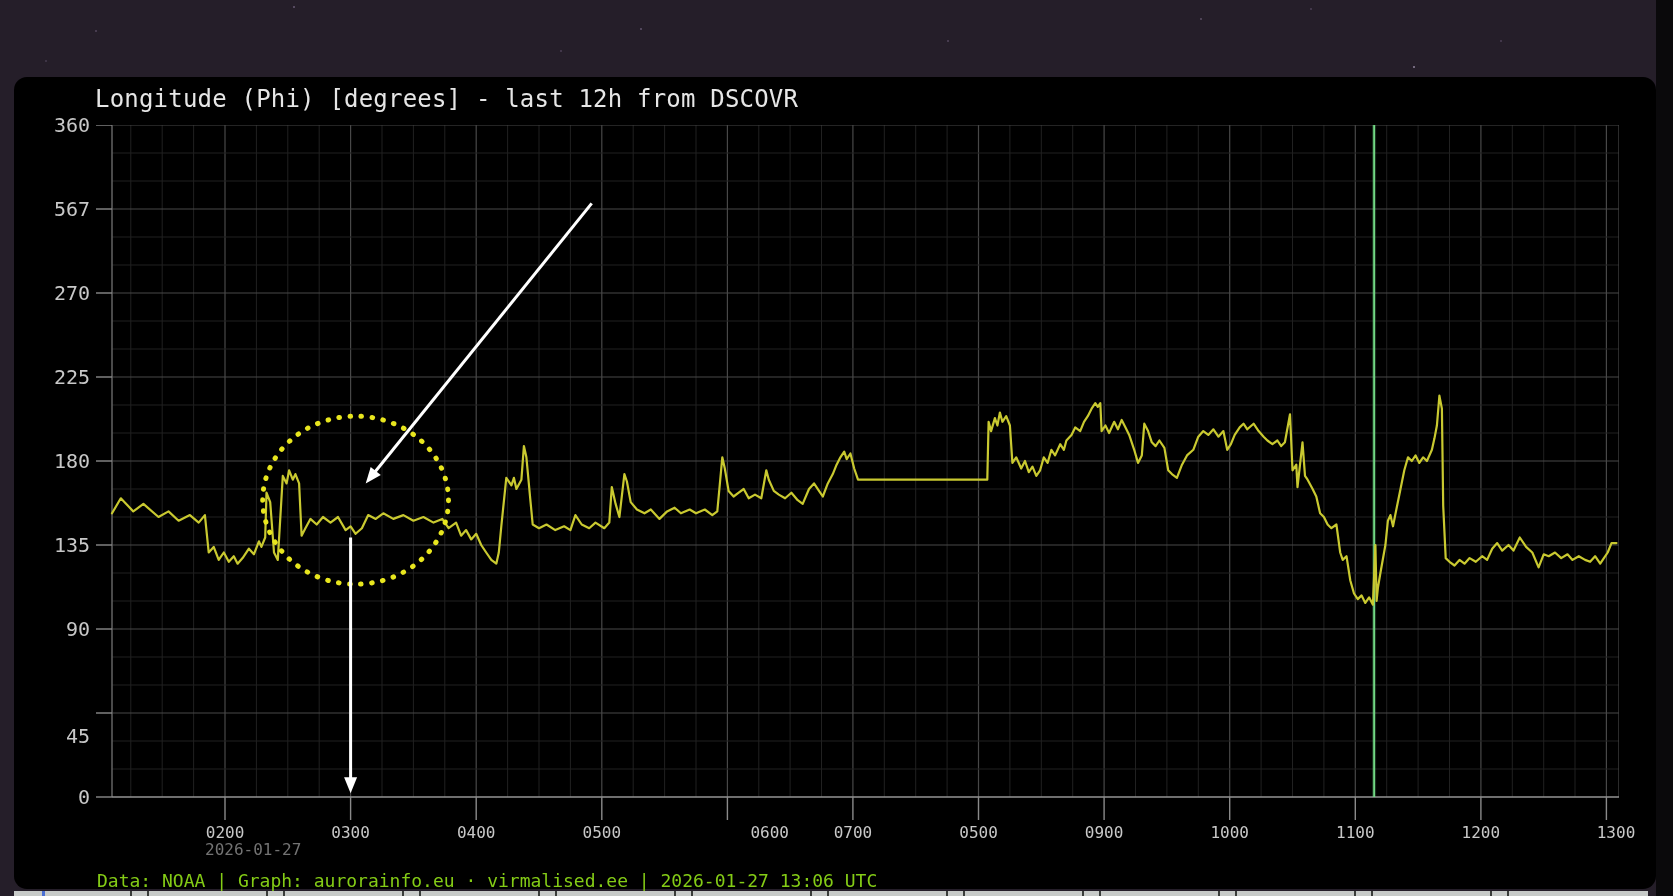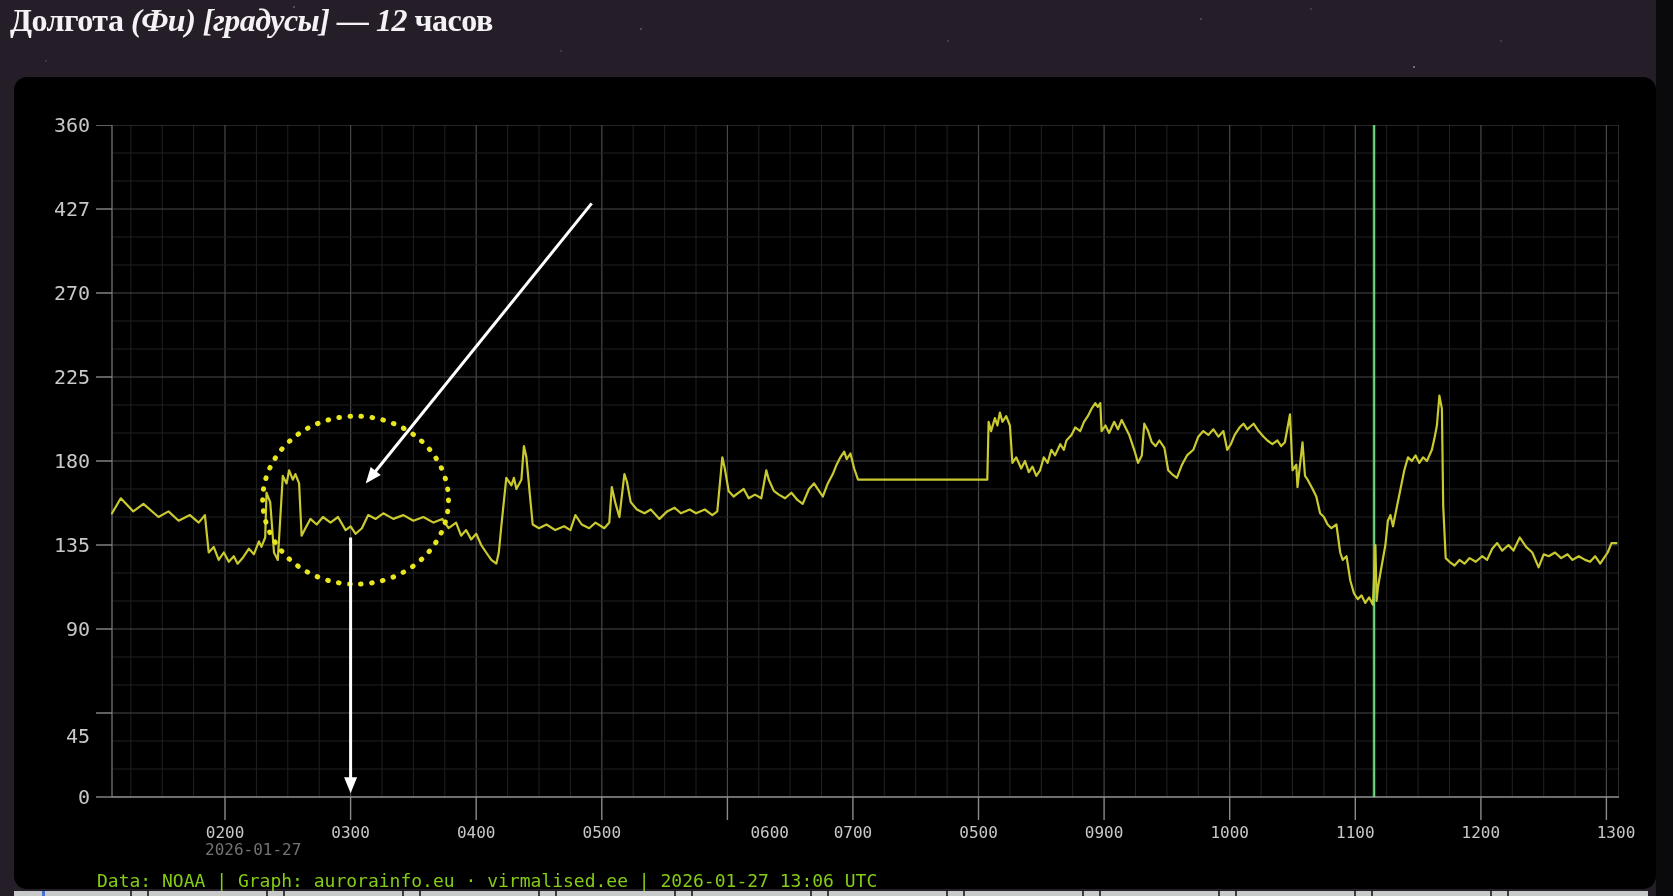--- a/index.html
+++ b/index.html
@@ -29,25 +29,25 @@
 
 <div class="screen">
 
   <div class="stars" style="left:293px;top:6px;background:rgba(170,150,190,.5);
        box-shadow: -198px 24px rgba(150,130,170,.4), 267px 44px rgba(150,130,170,.35),
                    347px 22px rgba(170,150,190,.45), 654px 34px rgba(150,130,170,.4),
                    907px 12px rgba(170,150,190,.4), 1017px 2px rgba(150,130,170,.35),
                    1120px 60px rgba(200,185,215,.65), 1207px 34px rgba(150,130,170,.35),
                    -248px 54px rgba(150,130,170,.3);"></div>
 
-  <div class="page-title"><span>Долгота </span><span class="it">(Фи) [градусы] — 12</span><span> часов</span></div>
 
   <div class="right-strip"></div>
 
   <div class="panel">
+    <div class="chart-title">Longitude (Phi) [degrees] - last 12h from DSCOVR</div>
     <svg id="plot-svg" width="1527" height="700" viewBox="-20 0 1527 700">
         <line x1="18.8" y1="0" x2="18.8" y2="672" stroke="#212121" stroke-width="1"></line>
         <line x1="50.2" y1="0" x2="50.2" y2="672" stroke="#212121" stroke-width="1"></line>
         <line x1="81.6" y1="0" x2="81.6" y2="672" stroke="#212121" stroke-width="1"></line>
         <line x1="113.0" y1="0" x2="113.0" y2="672" stroke="#484848" stroke-width="1.2"></line>
         <line x1="144.4" y1="0" x2="144.4" y2="672" stroke="#212121" stroke-width="1"></line>
         <line x1="175.8" y1="0" x2="175.8" y2="672" stroke="#212121" stroke-width="1"></line>
         <line x1="207.2" y1="0" x2="207.2" y2="672" stroke="#212121" stroke-width="1"></line>
         <line x1="238.6" y1="0" x2="238.6" y2="672" stroke="#484848" stroke-width="1.2"></line>
         <line x1="270.0" y1="0" x2="270.0" y2="672" stroke="#212121" stroke-width="1"></line>
@@ -148,21 +148,21 @@
         <polygon points="238.6,668.3 232.1,652.3 245.1,652.3" fill="#ffffff"></polygon>
       </svg>
     <div id="ylabels">
         <div class="ylab" style="top: 711px;">0</div>
         <div class="ylab" style="top: 627px; margin-top: 23px;">45</div>
         <div class="ylab" style="top: 543px;">90</div>
         <div class="ylab" style="top: 459px;">135</div>
         <div class="ylab" style="top: 375px;">180</div>
         <div class="ylab" style="top: 291px;">225</div>
         <div class="ylab" style="top: 207px;">270</div>
-        <div class="ylab" style="top: 123px;">427</div>
+        <div class="ylab" style="top: 123px;">567</div>
         <div class="ylab" style="top: 39px;">360</div>
       </div>
     <div id="xlabels">
         <div class="xlab" style="left: 176.025px;">0200</div>
         <div class="xlab" style="left: 301.608px;">0300</div>
         <div class="xlab" style="left: 427.192px;">0400</div>
         <div class="xlab" style="left: 552.775px;">0500</div>
         <div class="xlab" style="left: 705px; text-align: right;">0600</div>
         <div class="xlab" style="left: 803.942px;">0700</div>
         <div class="xlab" style="left: 929.525px;">0500</div>

